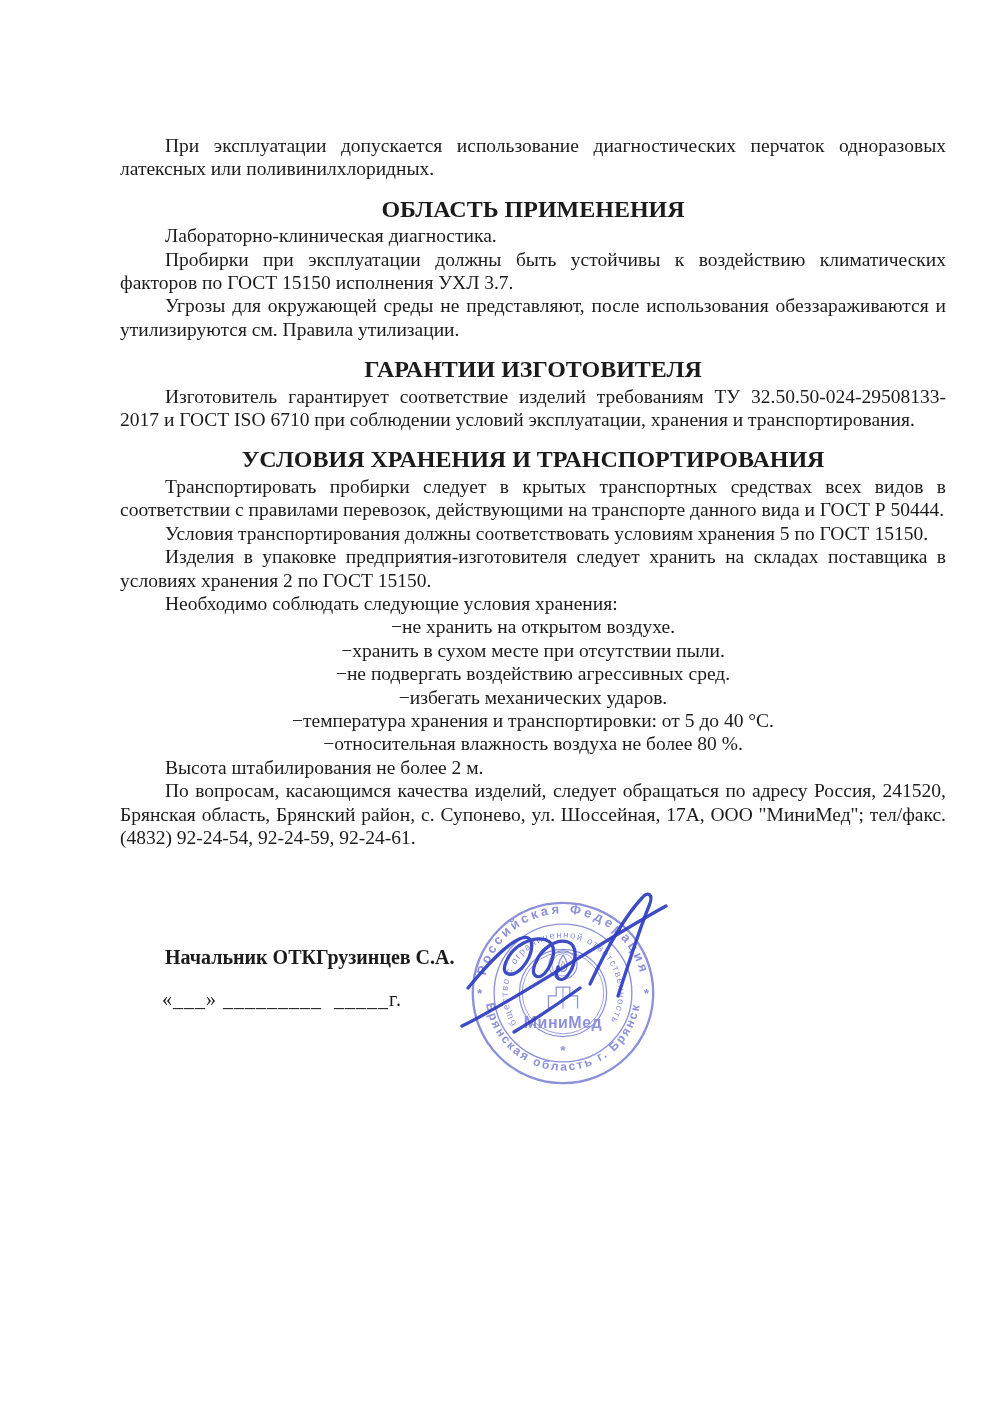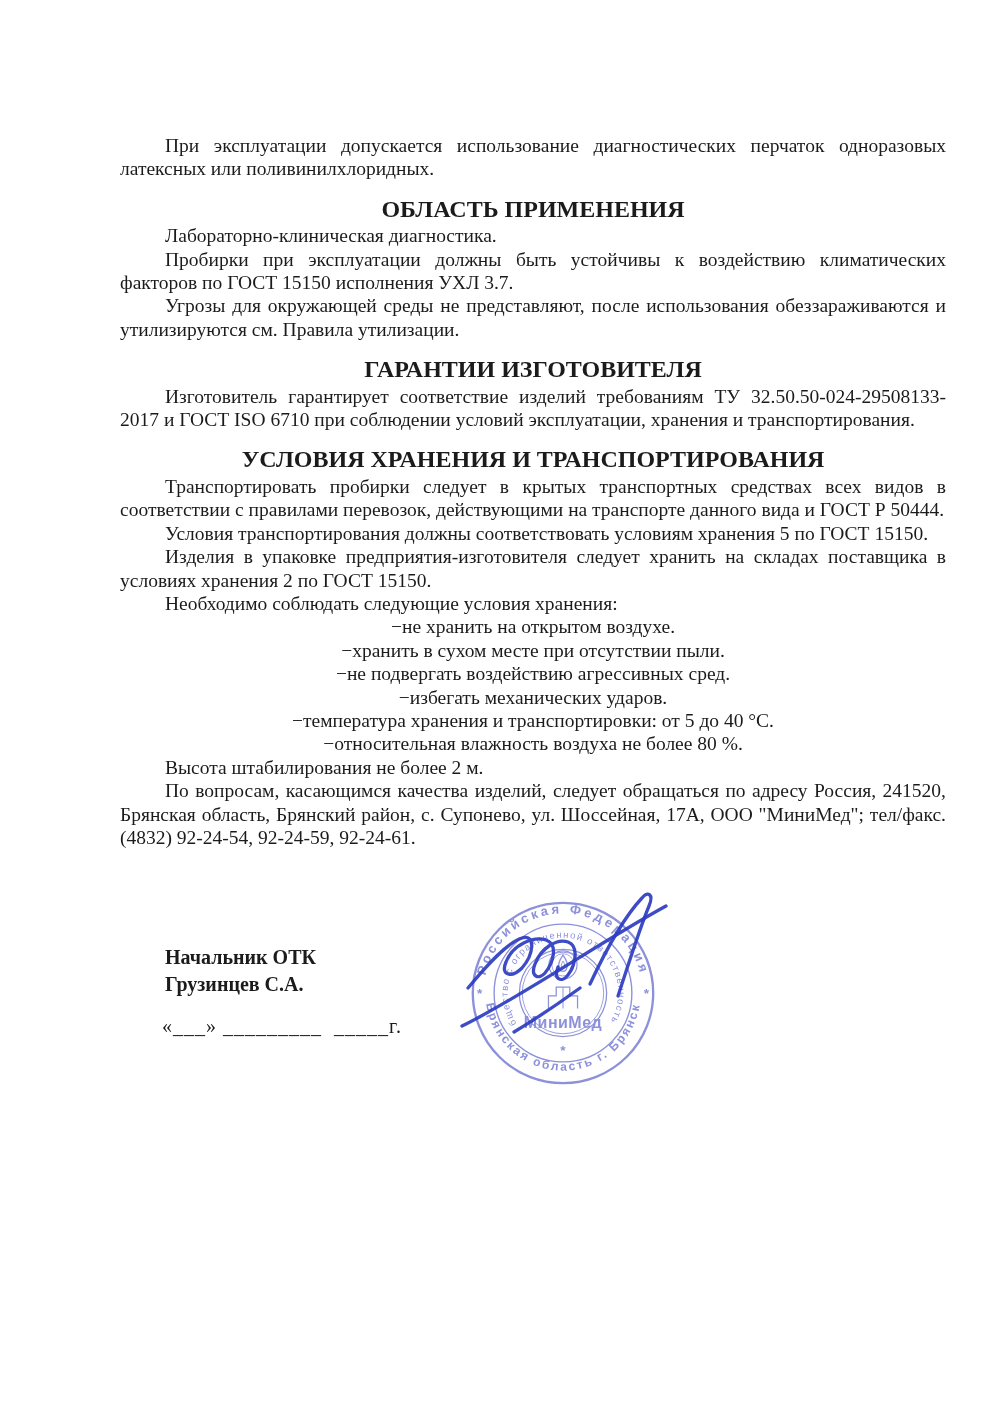--- a/index.html
+++ b/index.html
@@ -24,21 +24,21 @@
   .para{margin:0;text-align:justify;text-indent:45px;}
   .cond{margin:0;text-align:center;}
   .heading{
     margin:17px 0 3px 0;
     font-size:24px;font-weight:bold;text-align:center;
   }
   .sig-block{
     position:absolute;left:120px;top:944px;width:826px;
     font-size:20px;line-height:27px;
   }
-  .sig-row{display:flex;justify-content:flex-start;padding:0 60px 0 45px;flex-direction:column;}
+  .sig-row{display:flex;justify-content:flex-start;padding:0 60px 0 45px;}
   .sig-name{font-weight:bold;white-space:nowrap;}
   .date-line{margin-top:15px;padding-left:42px;white-space:pre;letter-spacing:1px;}
   .stamp{
     position:absolute;left:466px;top:896px;width:194px;height:194px;
     opacity:0.88;
   }
   .stamp-stroke{stroke:var(--stamp-ink);fill:none;}
   .stamp-fill{fill:var(--stamp-ink);stroke:none;}
   .stamp text{font-family:"Liberation Sans", sans-serif;}
   .arc-outer-top{font-size:13.5px;letter-spacing:3.2px;font-weight:bold;}

